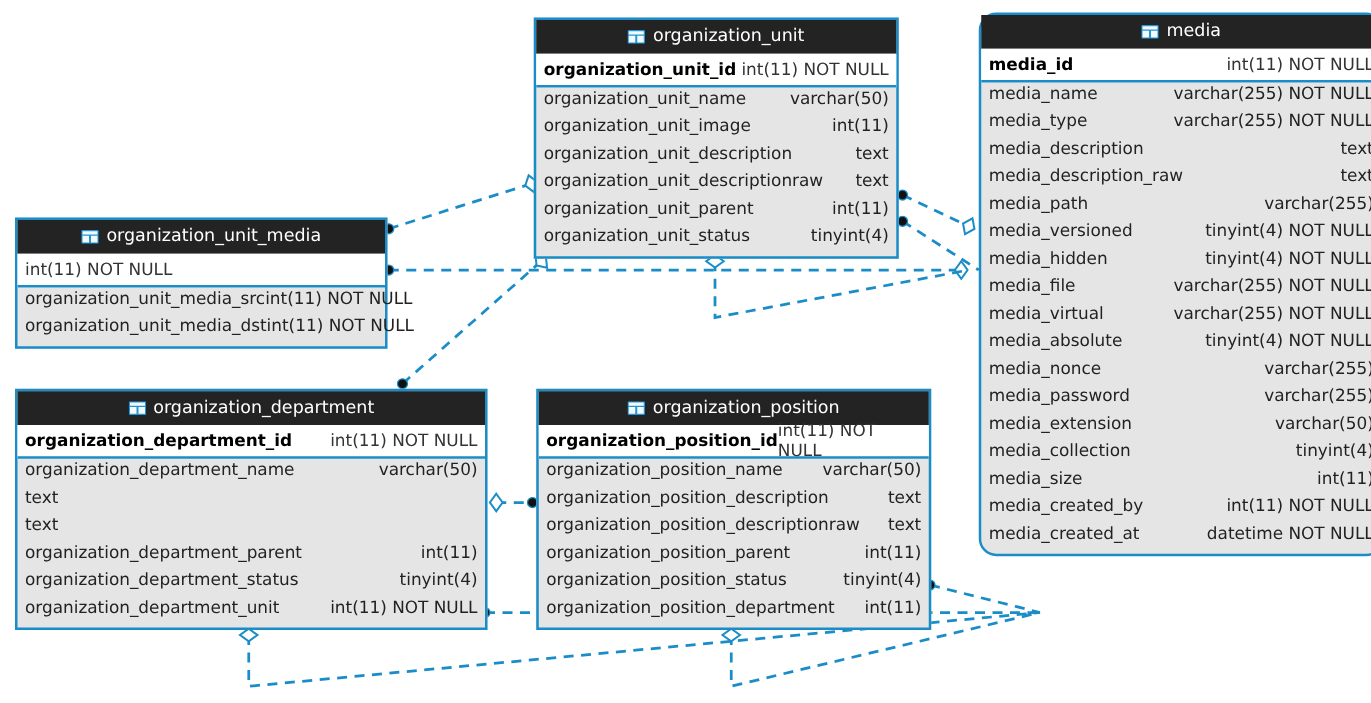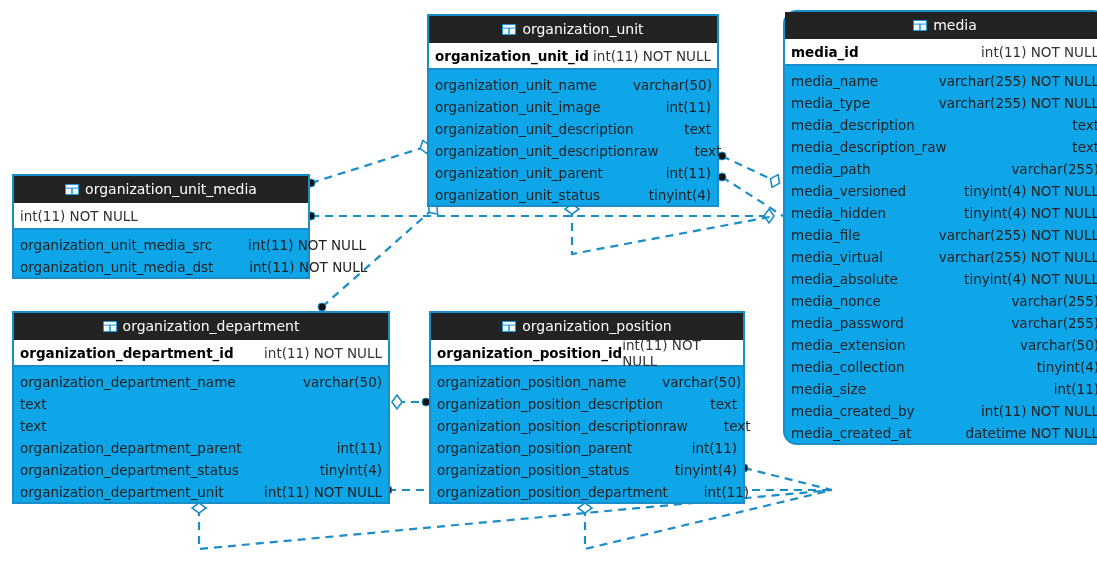--- a/index.html
+++ b/index.html
@@ -12,21 +12,21 @@
     overflow:hidden;
     -webkit-font-smoothing:antialiased;
   }
   #canvas{position:absolute;left:0;top:0;width:1097px;height:562px;}
   #links{position:absolute;left:0;top:0;width:1097px;height:562px;pointer-events:none;}
 
   .table-box{
     position:absolute;
     box-sizing:border-box;
     border:2px solid #1a8cc8;
-    background:#0ea5e9;
+    background:#e5e5e5;
     box-shadow:0 0 0 0 rgba(0,0,0,0);
   }
   .tbl-header{
     background:#232323;
     color:#ffffff;
     font-size:14px;
     line-height:27px;
     height:27px;
     text-align:center;
     white-space:nowrap;
@@ -52,28 +52,27 @@
     padding:12px 6px;
     box-sizing:border-box;
     font-size:13.5px;
     color:#111;
   }
   .pk-row .col-name{font-weight:bold;color:#000;}
   .pk-row .col-type{color:#333;font-weight:normal;}
   .field-row{
     height:22px;
     display:flex;
-    align-items:flex-end;
+    align-items:flex-start;
     justify-content:space-between;
     padding:0 6px;
     box-sizing:border-box;
     font-size:13.5px;
     color:#222;
     background:transparent;
-    gap:36px;
   }
   .field-row .col-name{white-space:nowrap;}
   .field-row .col-type{white-space:nowrap;color:#222;}
   .fields{padding-top:1px;padding-bottom:2px;}
 </style>
 </head>
 <body>
 
 <div id="canvas">
   <svg id="links" viewBox="0 0 1097 562" width="1097" height="562">

